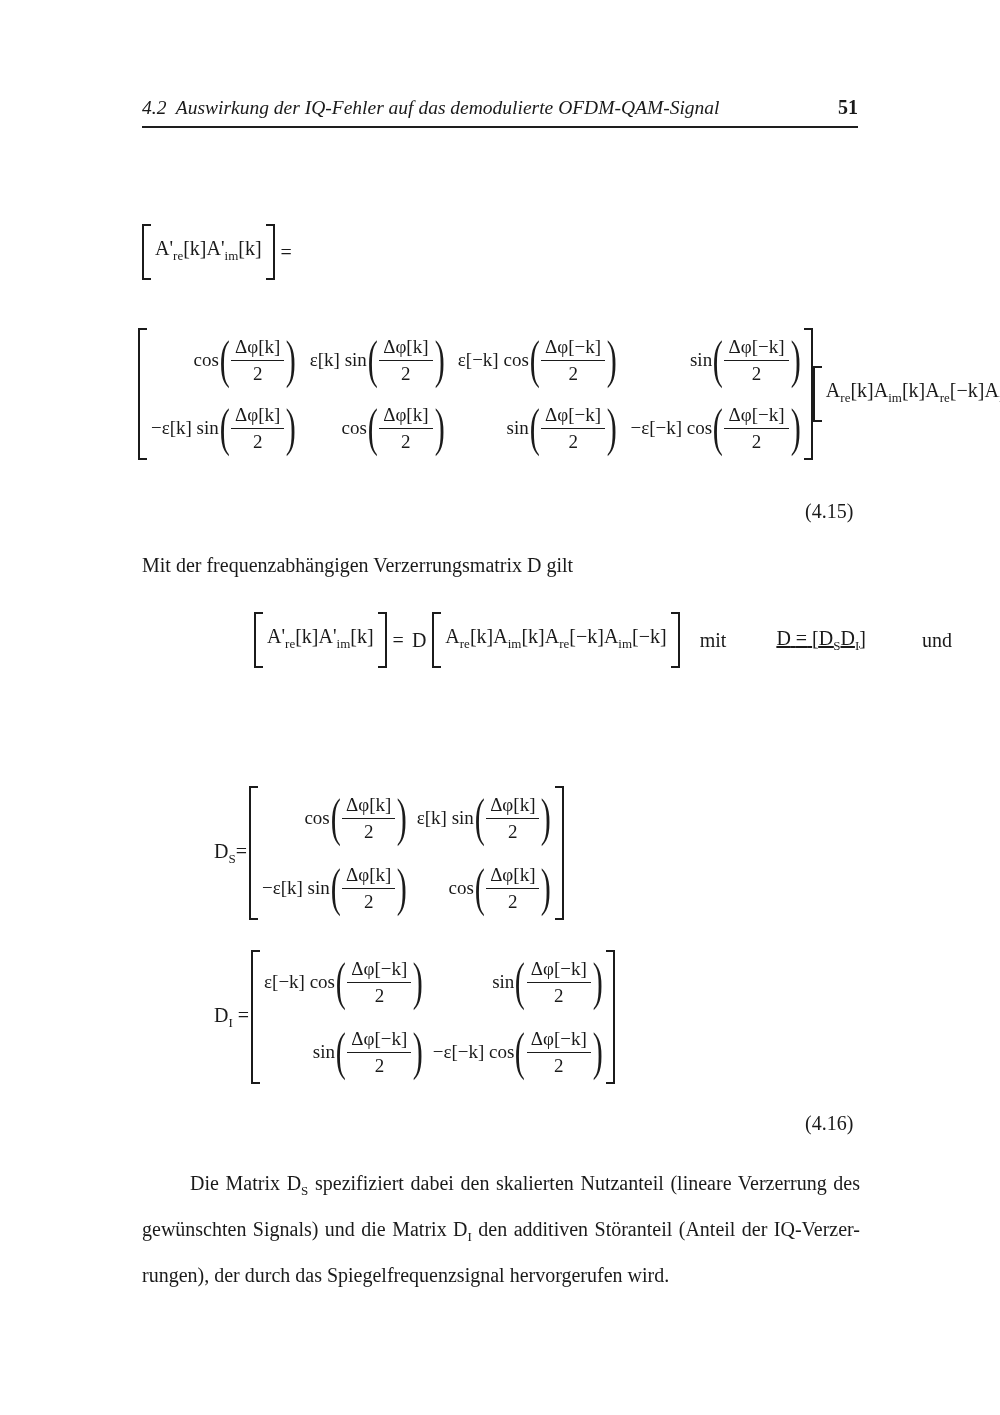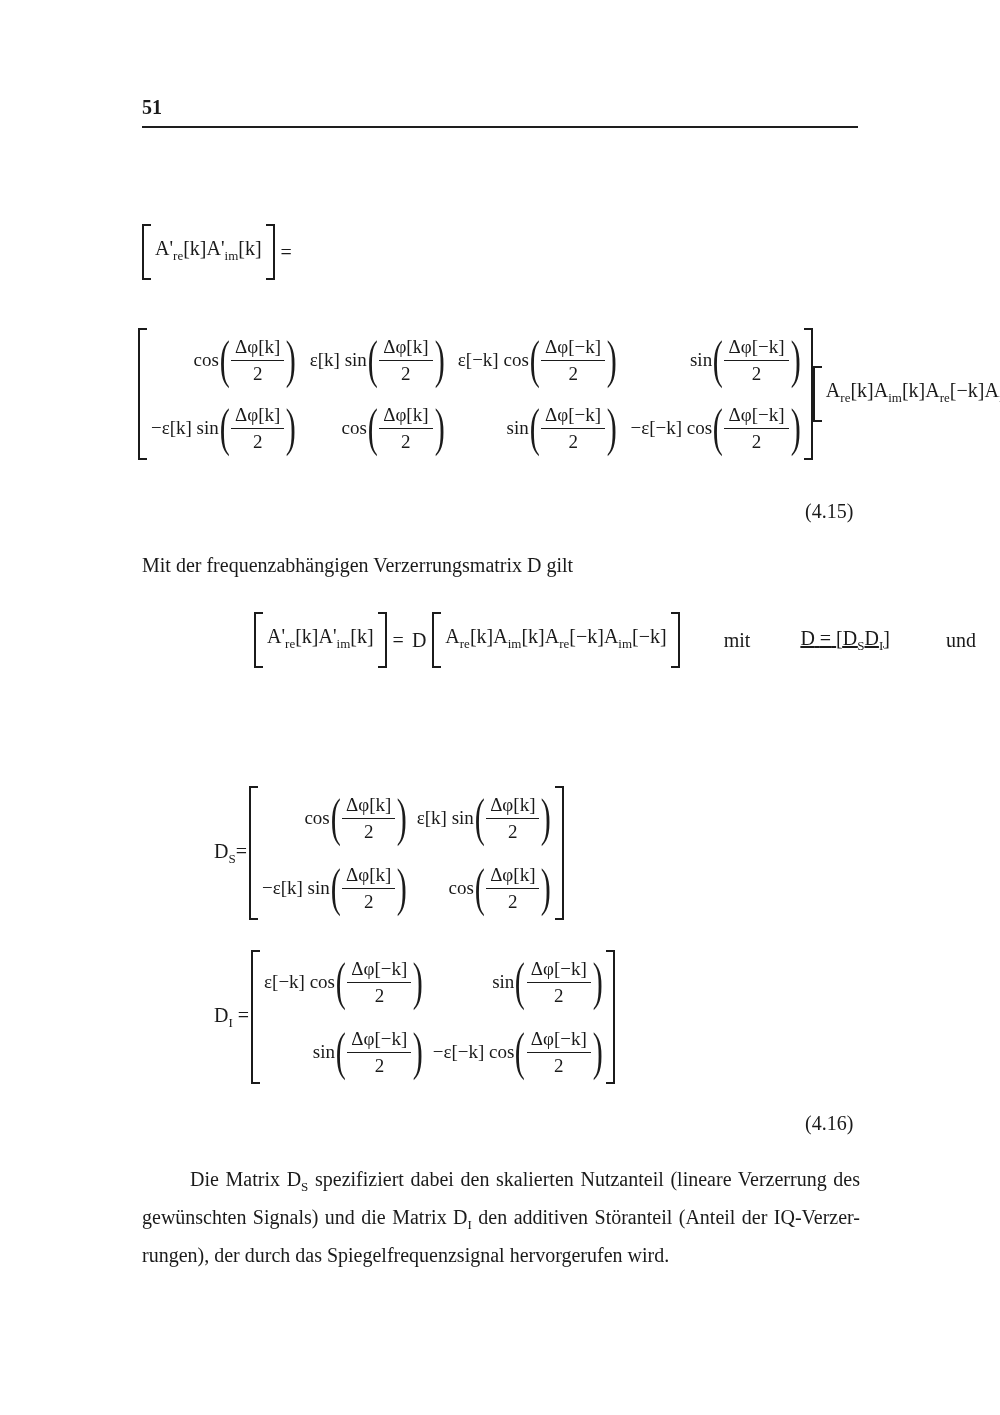--- a/index.html
+++ b/index.html
@@ -38,47 +38,48 @@
     transform:scaleX(0.58); margin:0 -4px; font-weight:400; color:#1b1b1b;
   }
   .frac { display:inline-block; text-align:center; margin:0 2px; font-size:19px; vertical-align:middle; }
   .num { display:block; border-bottom:1.7px solid #1b1b1b; padding:0 4px 2px; }
   .den { display:block; padding-top:2px; }
   sub { font-size:13px; }
 
   .op { margin:0 6px; font-size:20px; }
   .dsym { margin-left:2px; }
   .word { font-size:20px; }
-  .mit { margin-left:44px; }
+  .mit { margin-left:20px; }
   .dexpr { margin-left:50px; font-size:20px;text-decoration:underline; }
   .und { margin-left:56px; }
   .mlabel { font-size:20px; margin-right:2px; }
 
   .eqnum { position:absolute; font-size:20px; }
   .n415 { left:805px; top:500px; }
   .n416 { left:805px; top:1112px; }
 
   .lhs415 { left:142px; top:224px; }
   .main415 { left:138px; top:328px; }
   .eq2 { left:254px; top:612px; }
   .eqds { left:214px; top:786px; }
   .eqdi { left:214px; top:950px; }
 
   .midtext { position:absolute; left:142px; top:554px; font-size:20px; }
   .para { position:absolute; left:142px; top:1164px; width:718px; font-size:20px; }
-  .pline { line-height:30px; }
+  .pline { line-height:39px; }
   .pline.just { text-align:justify; text-align-last:justify; }
   .pline.indent { padding-left:48px; }
 </style>
 </head>
 <body>
 
 <div class="page">
 
   <div class="header">
+    <span class="sec">4.2  Auswirkung der IQ-Fehler auf das demodulierte OFDM-QAM-Signal</span>
     <span class="pnum">51</span>
   </div>
 
   <div class="eq lhs415">
     <span class="sqb vec">
       <span class="vrow"><span>A'</span><sub>re</sub><span>[k]</span></span>
       <span class="vrow"><span>A'</span><sub>im</sub><span>[k]</span></span>
     </span>
     <span class="op">=</span>
   </div>

